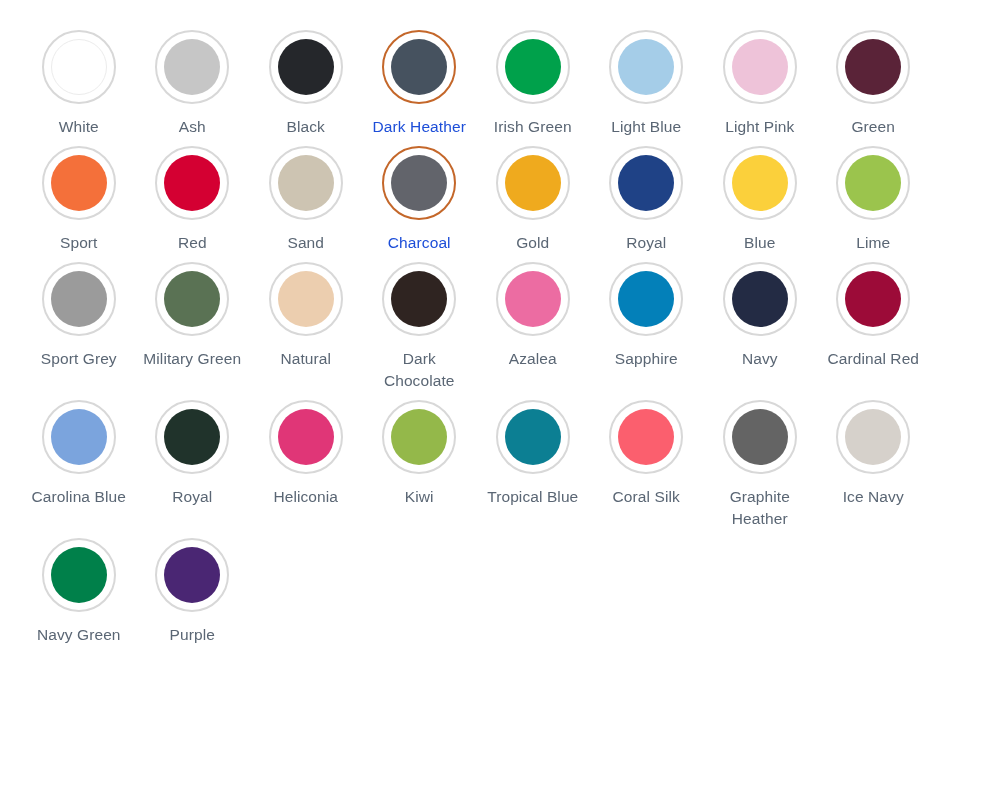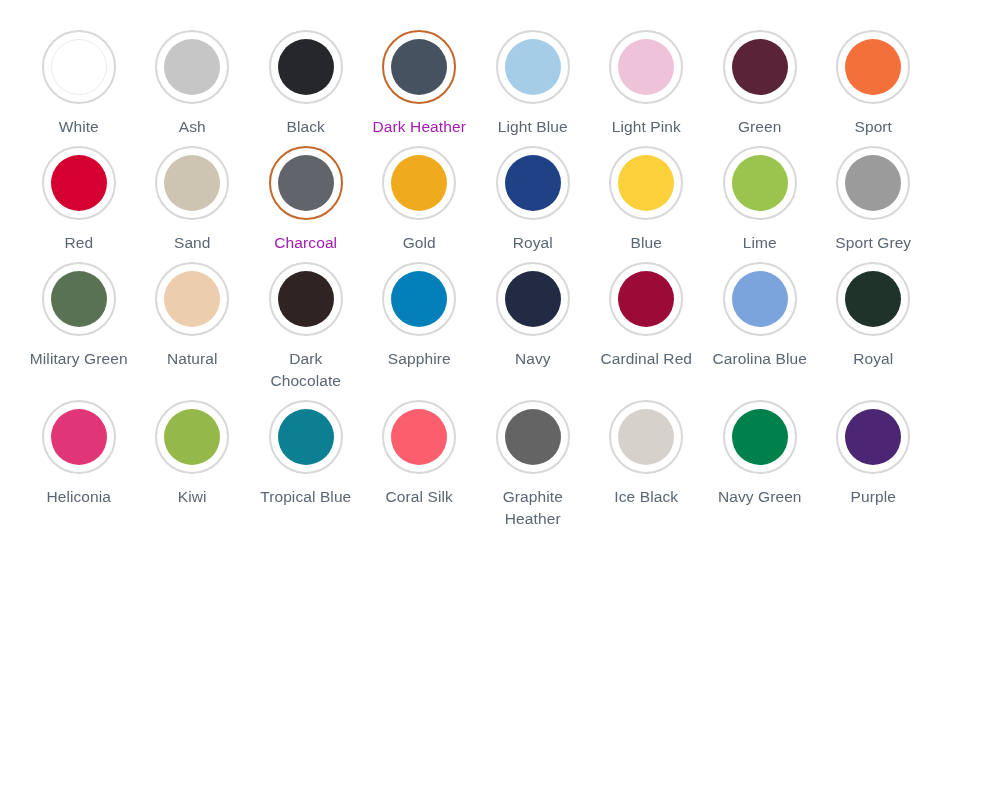--- a/index.html
+++ b/index.html
@@ -65,21 +65,21 @@
   .swatch.is-light .swatch-dot {
     border: 1px solid #ececec;
   }
 
   
   .swatch.is-selected .swatch-ring {
     border-color: #c4672a;
     border-width: 2px;
   }
   .swatch.is-selected .swatch-label {
-    color: #a21caf;
+    color: #1d4ed8;
   }
 
   
   .swatch-label {
     margin-top: 12px;
     font-size: 15.5px;
     line-height: 1.42;
     color: #5a6674;
     text-align: center;
     letter-spacing: 0.1px;
@@ -112,20 +112,26 @@
         <div class="swatch-label">Black</div>
       </div>
       <div class="swatch is-selected" role="radio" aria-checked="true">
         <div class="swatch-ring">
           <div class="swatch-dot" style="background: rgb(70, 82, 95);"></div>
         </div>
         <div class="swatch-label">Dark Heather</div>
       </div>
       <div class="swatch" role="radio" aria-checked="false">
         <div class="swatch-ring">
+          <div class="swatch-dot" style="background: rgb(0, 161, 75);"></div>
+        </div>
+        <div class="swatch-label">Irish Green</div>
+      </div>
+      <div class="swatch" role="radio" aria-checked="false">
+        <div class="swatch-ring">
           <div class="swatch-dot" style="background: rgb(165, 205, 232);"></div>
         </div>
         <div class="swatch-label">Light Blue</div>
       </div>
       <div class="swatch" role="radio" aria-checked="false">
         <div class="swatch-ring">
           <div class="swatch-dot" style="background: rgb(238, 195, 217);"></div>
         </div>
         <div class="swatch-label">Light Pink</div>
       </div>
@@ -202,20 +208,26 @@
         <div class="swatch-label">Natural</div>
       </div>
       <div class="swatch" role="radio" aria-checked="false">
         <div class="swatch-ring">
           <div class="swatch-dot" style="background: rgb(47, 36, 33);"></div>
         </div>
         <div class="swatch-label">Dark Chocolate</div>
       </div>
       <div class="swatch" role="radio" aria-checked="false">
         <div class="swatch-ring">
+          <div class="swatch-dot" style="background: rgb(236, 108, 162);"></div>
+        </div>
+        <div class="swatch-label">Azalea</div>
+      </div>
+      <div class="swatch" role="radio" aria-checked="false">
+        <div class="swatch-ring">
           <div class="swatch-dot" style="background: rgb(3, 128, 185);"></div>
         </div>
         <div class="swatch-label">Sapphire</div>
       </div>
       <div class="swatch" role="radio" aria-checked="false">
         <div class="swatch-ring">
           <div class="swatch-dot" style="background: rgb(35, 43, 68);"></div>
         </div>
         <div class="swatch-label">Navy</div>
       </div>
@@ -264,21 +276,21 @@
       <div class="swatch" role="radio" aria-checked="false">
         <div class="swatch-ring">
           <div class="swatch-dot" style="background: rgb(100, 100, 100);"></div>
         </div>
         <div class="swatch-label">Graphite Heather</div>
       </div>
       <div class="swatch" role="radio" aria-checked="false">
         <div class="swatch-ring">
           <div class="swatch-dot" style="background: rgb(214, 209, 203);"></div>
         </div>
-        <div class="swatch-label">Ice Black</div>
+        <div class="swatch-label">Ice Navy</div>
       </div>
       <div class="swatch" role="radio" aria-checked="false">
         <div class="swatch-ring">
           <div class="swatch-dot" style="background: rgb(0, 128, 74);"></div>
         </div>
         <div class="swatch-label">Navy Green</div>
       </div>
       <div class="swatch" role="radio" aria-checked="false">
         <div class="swatch-ring">
           <div class="swatch-dot" style="background: rgb(74, 38, 115);"></div>

